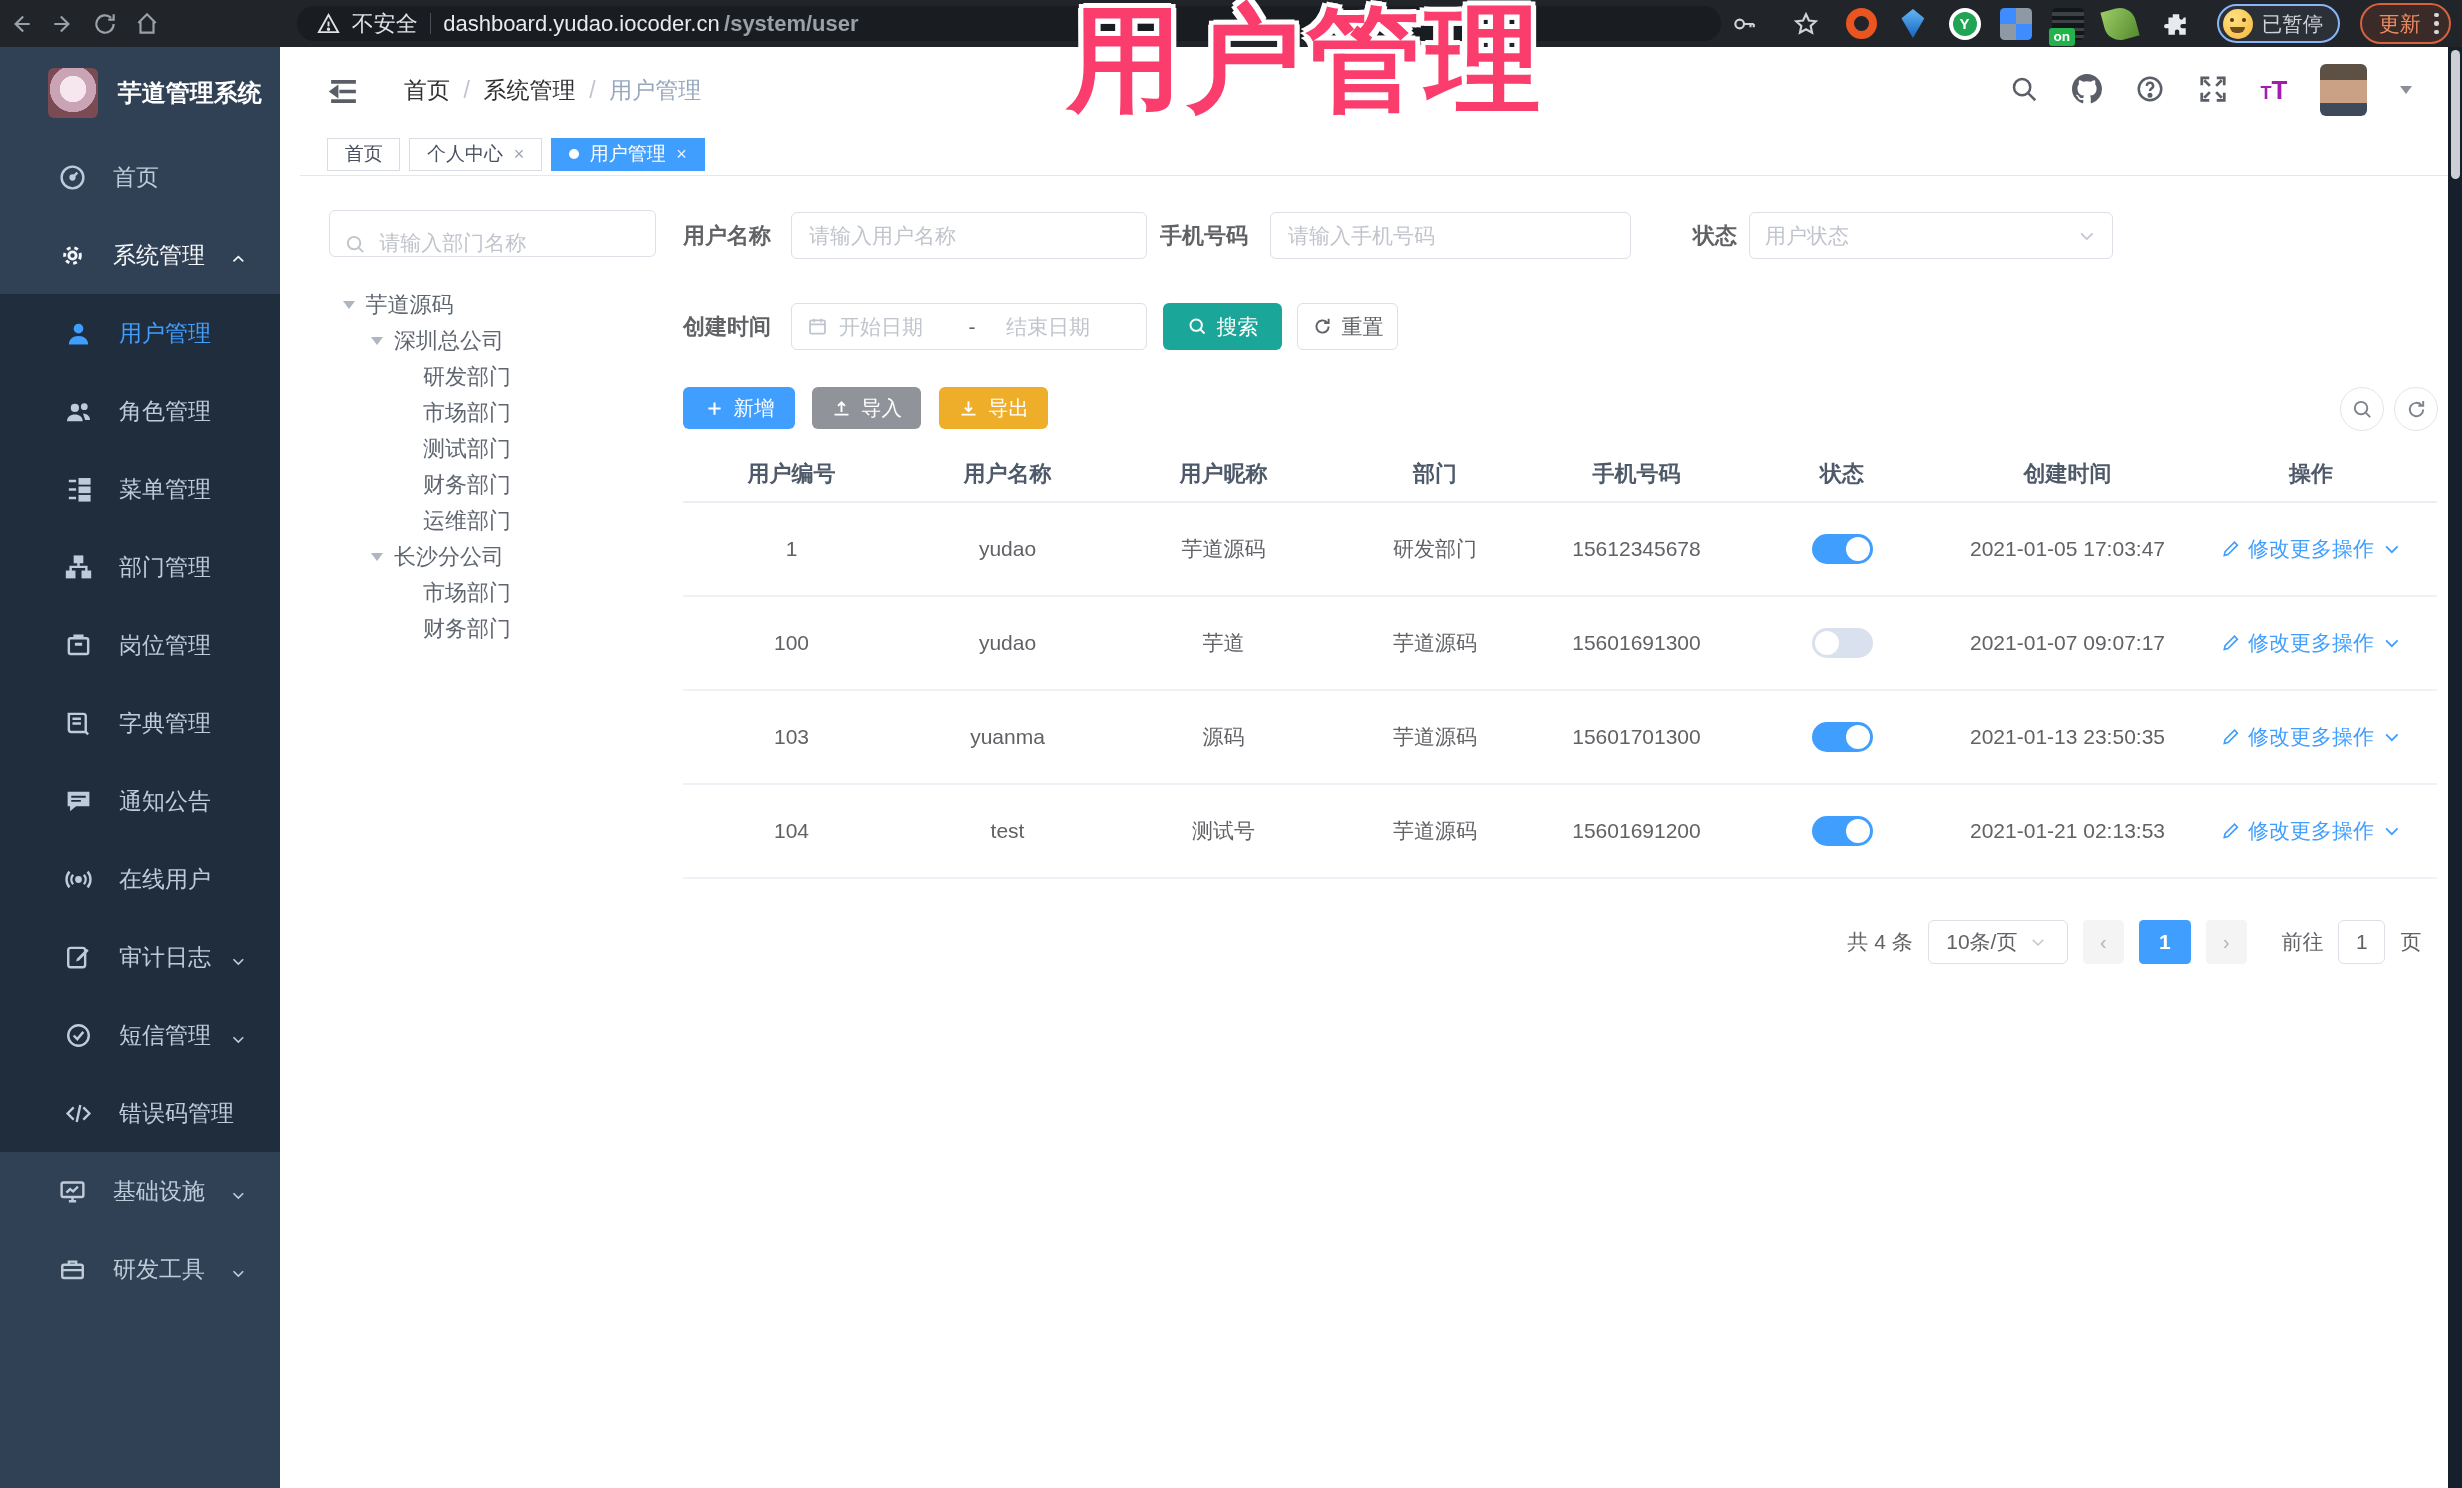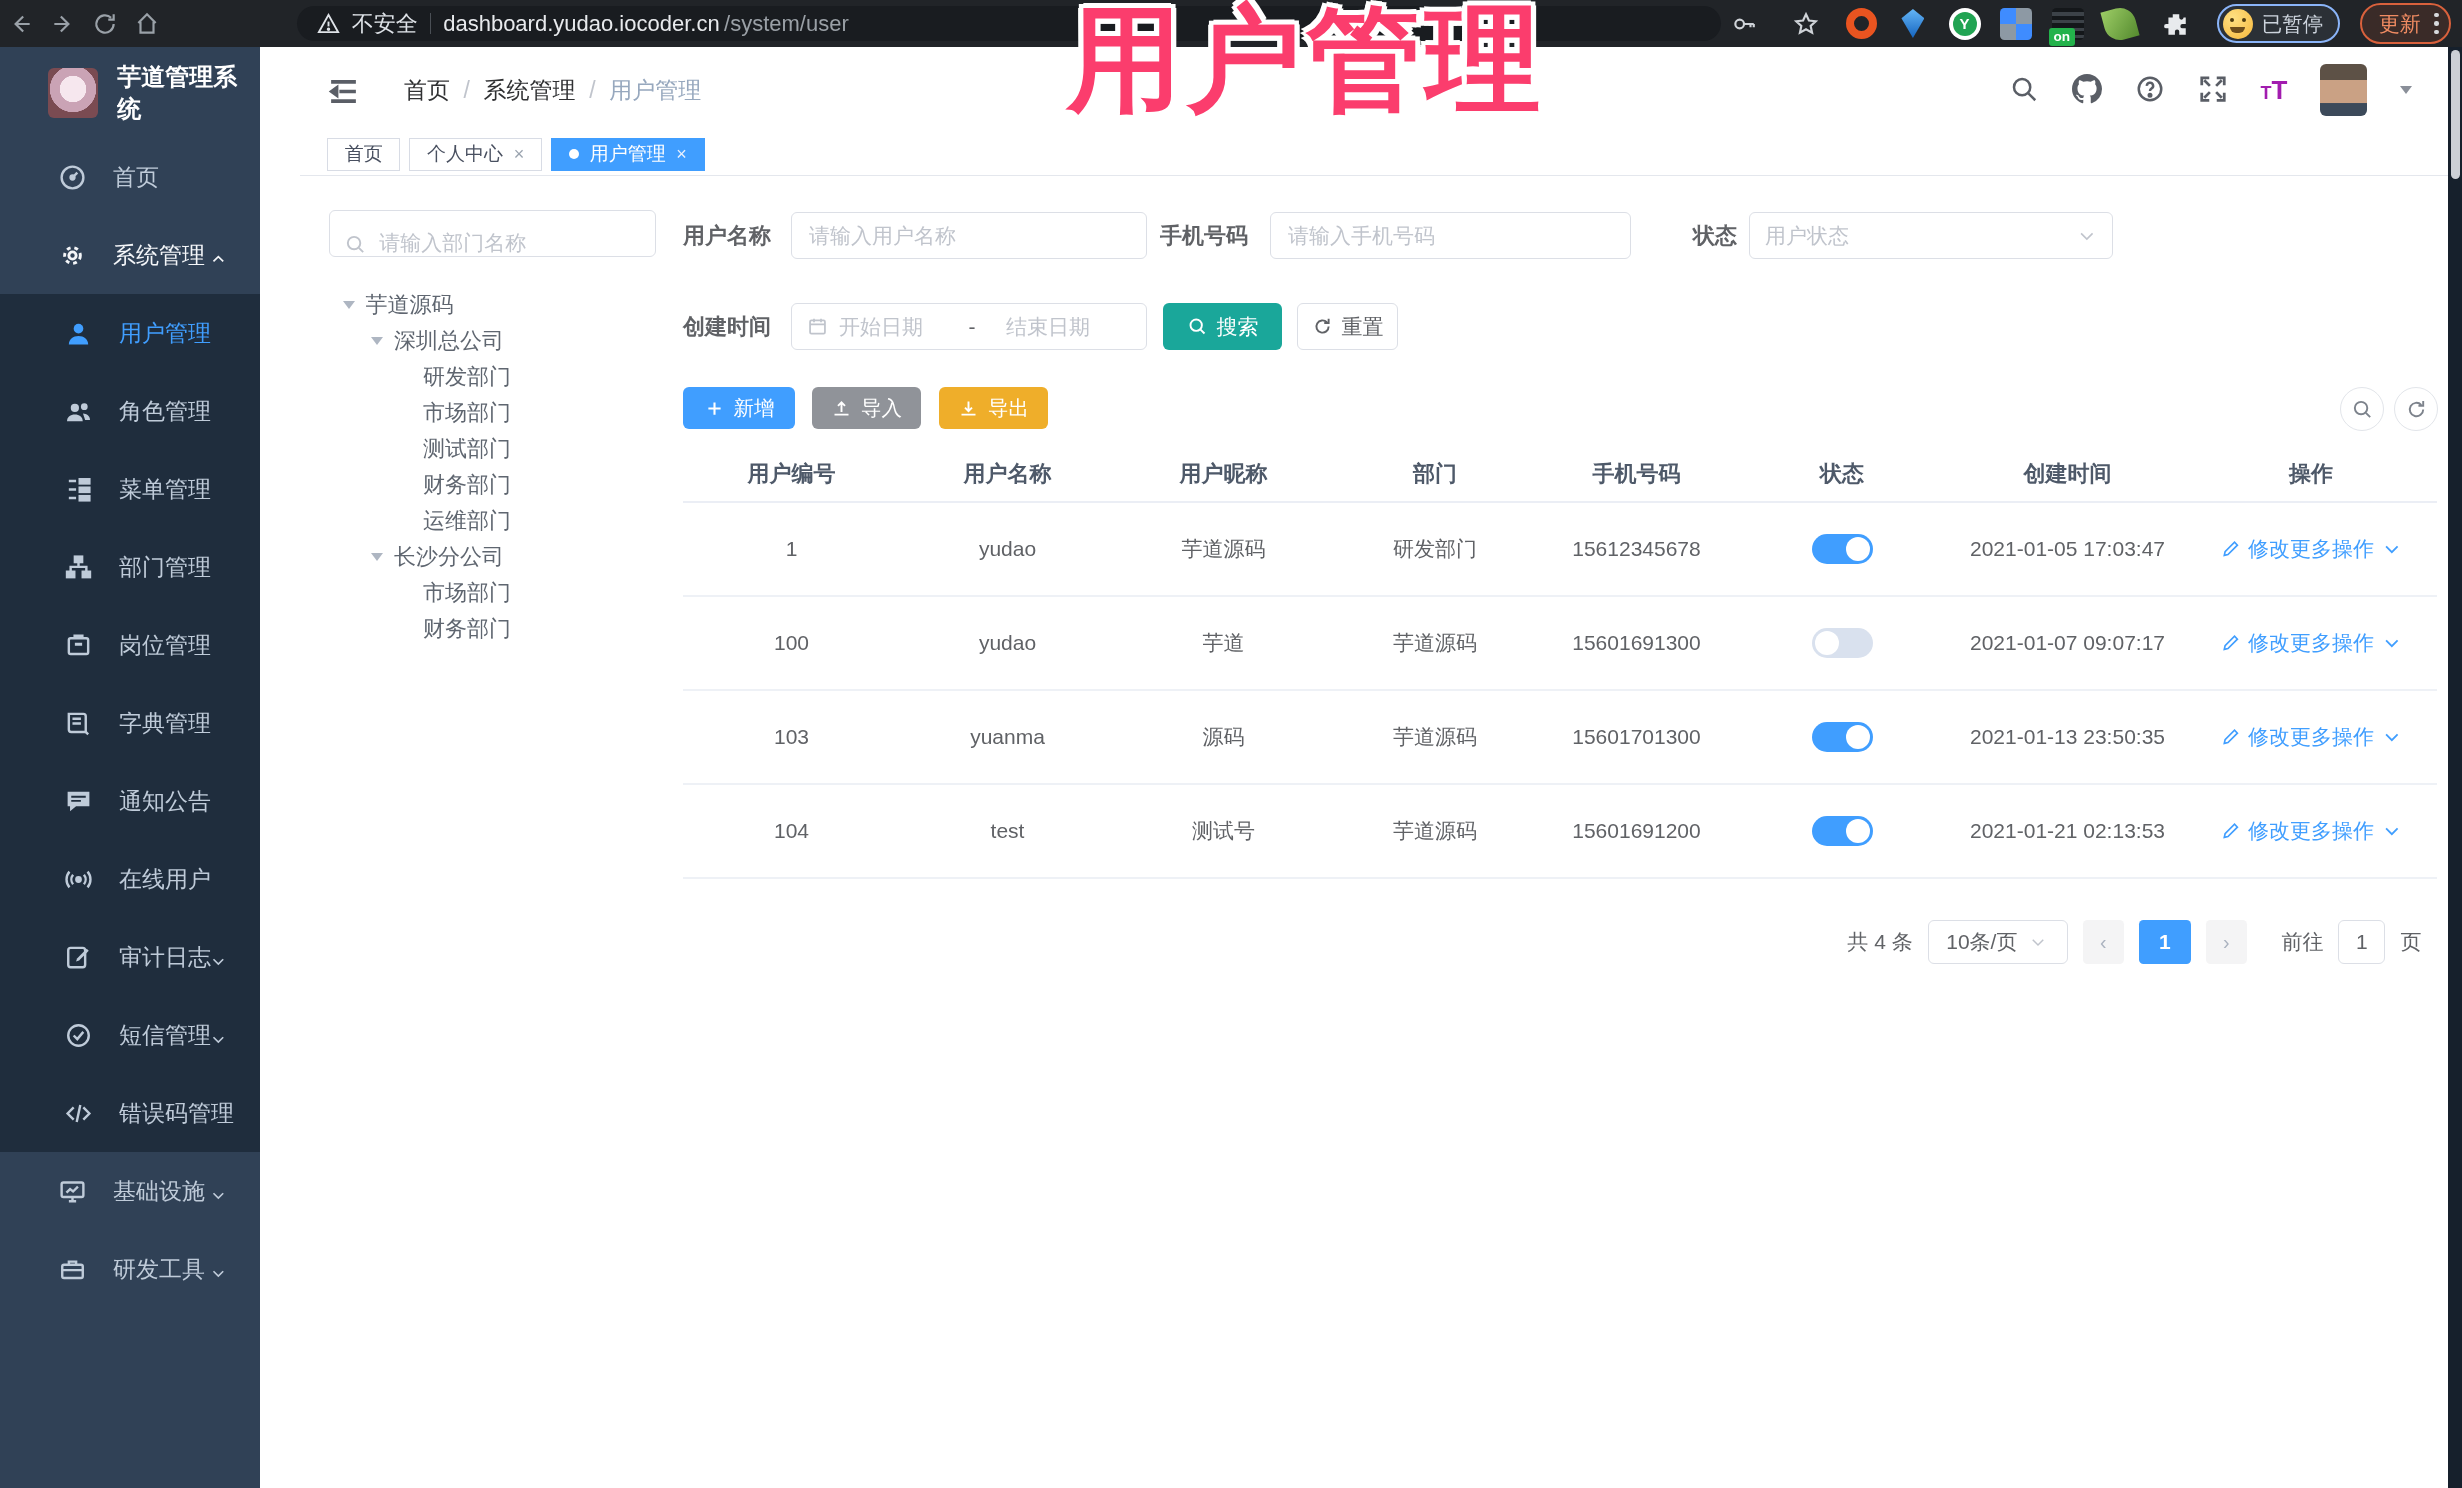--- a/index.html
+++ b/index.html
@@ -38,21 +38,21 @@
   .update{border:2.3px solid #d9613c;border-radius:21px;display:flex;align-items:center;gap:13.6px;
           padding:4.5px 10.6px 4.5px 16.7px;background:#3a2b28;}
   .update-txt{color:#f08b62;font-size:21px;}
   .kebab{display:flex;flex-direction:column;gap:3.8px;}
   .kebab i{width:4.5px;height:4.5px;border-radius:50%;background:#d7dadd;}
   
   .overlay-title{position:absolute;left:1067px;top:-16.7px;z-index:60;font-size:115px;font-weight:bold;
       letter-spacing:4.5px;color:#fb3d6d;
       text-shadow:-4.5px -4.5px 0 #fff,4.5px -4.5px 0 #fff,-4.5px 4.5px 0 #fff,4.5px 4.5px 0 #fff,0 -5.3px 0 #fff,0 5.3px 0 #fff,-5.3px 0 0 #fff,5.3px 0 0 #fff;}
   
-  .sidebar{position:absolute;left:0;top:47px;width:260px;bottom:0;background:#304156;z-index:2;}
+  .sidebar{position:absolute;left:0;top:47px;width:280px;bottom:0;background:#304156;z-index:2;}
   .logo-row{height:91px;display:flex;align-items:center;padding-left:48px;gap:19.7px;}
   .logo-img{width:50px;height:50px;border-radius:6px;background:
       radial-gradient(circle at 50% 42%,#f6e7ee 0 34%,#caa3b5 35% 60%,#7a4b52 61%);}
   .logo-title{color:#fff;font-size:24px;font-weight:bold;}
   .nav-item{height:78px;display:flex;align-items:center;padding-left:58px;gap:26px;
             color:#bfcbd9;font-size:23px;position:relative;cursor:pointer;}
   .nav-item svg{width:29px;height:29px;flex:0 0 auto;}
   .nav-item.sub{background:#1f2d3d;padding-left:64px;}
   .nav-item.active{color:#409EFF;}
   .nav-item.parent-open{color:#f4f6f9;}
@@ -176,21 +176,21 @@
       <span style="color:#dfe3e8;display:flex;">
         <svg width="23" height="23" viewBox="0 0 24 24" fill="none" stroke="currentColor" stroke-width="2">
             <path d="M12 3L2 21h20L12 3z"></path>
             <path d="M12 10v5"></path>
             <circle cx="12" cy="18" r="0.8" fill="currentColor"></circle>
           </svg>
         </span>
       <span class="sec-txt">不安全</span>
       <span class="url-div"></span>
       <span class="url-host">dashboard.yudao.iocoder.cn</span>
-        <span class="url-path" style="margin-left:-7.6px;">/system/user</span>
+        <span class="url-path" style="margin-left:-7.6px;font-weight:bold;">/system/user</span>
     </div>
 
     <div class="chrome-right">
       <span class="cbtn" style="color:#cfd3d8;">
         <svg viewBox="0 0 24 24" fill="none" stroke="currentColor" stroke-width="2">
             <circle cx="8" cy="12" r="4"></circle>
             <path d="M12 12h9M18 12v3M21 12v3"></path>
           </svg>
         </span>
       <span class="cbtn" style="color:#cfd3d8;">

